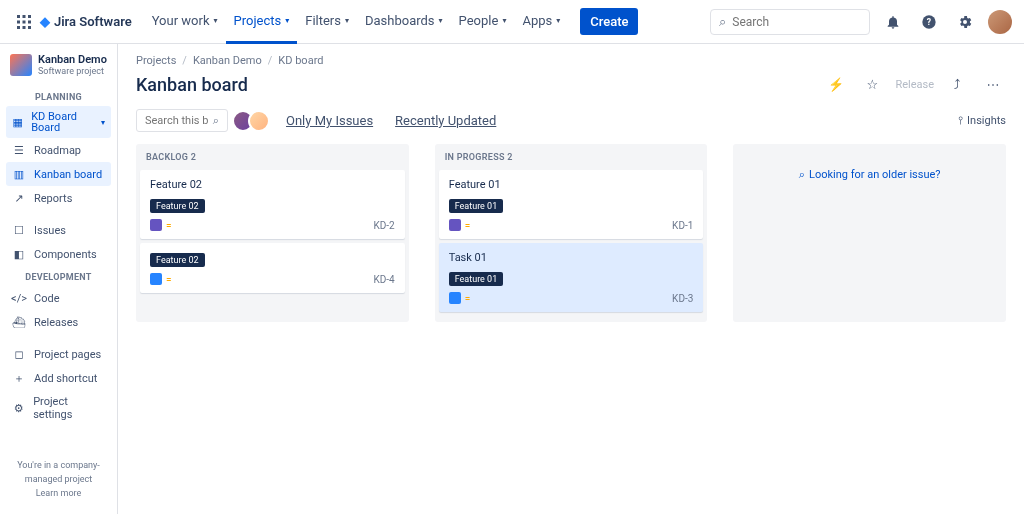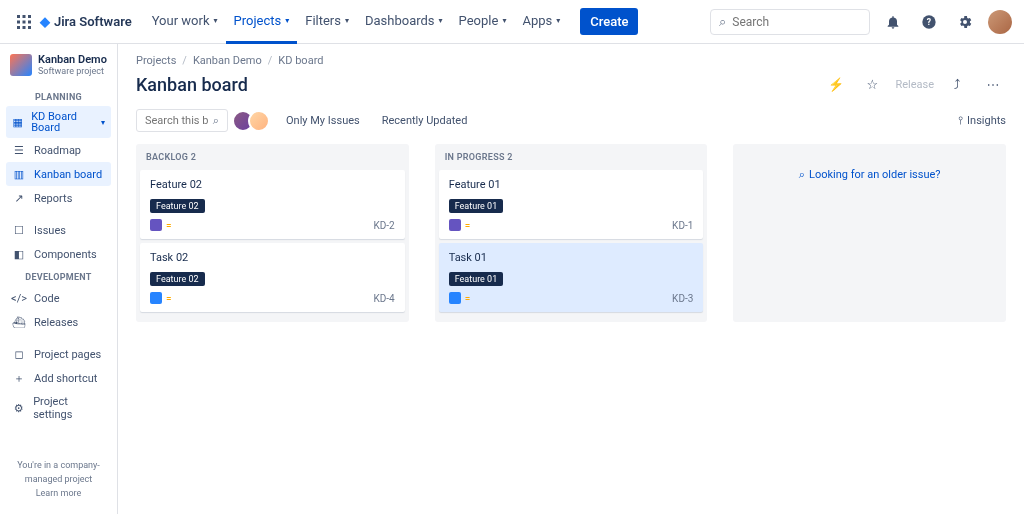--- a/index.html
+++ b/index.html
@@ -47,21 +47,21 @@
 .head-actions { display:flex; align-items:center; gap:10px; color:#42526E;}
 .head-actions .release { color:#B3BAC5; font-size:11px; }
 
 .toolbar { display:flex; align-items:center; gap:10px; margin:12px 0; }
 .board-search { display:flex; align-items:center; justify-content:space-between; border:1px solid #DFE1E6; border-radius:3px; padding:4px 8px; width:92px; }
 .board-search input { border:none; outline:none; font-size:11px; width:64px; background:transparent; }
 .avatars { display:flex; }
 .avatars .av { width:22px; height:22px; border-radius:50%; border:2px solid #fff; margin-left:-6px; cursor:pointer;}
 .av1 { background:linear-gradient(135deg,#8B5A83,#6B3FA0); }
 .av2 { background:linear-gradient(135deg,#FFD6A5,#FFB380); }
-.toolbar-opt { font-size:11px; color:#42526E; cursor:pointer; padding:4px 6px;}
+.toolbar-opt { font-size:13px; color:#42526E; cursor:pointer; padding:4px 6px;text-decoration:underline;}
 .insights { margin-left:auto; display:flex; align-items:center; gap:4px; font-size:11px; color:#42526E; cursor:pointer;}
 
 .columns { display:flex; gap:26px; }
 .col { flex:1; background:#F4F5F7; border-radius:3px; min-height:130px; padding-bottom:6px;}
 .col-head { font-size:9px; font-weight:600; color:#6B778C; padding:8px 10px; letter-spacing:.3px;}
 .card { background:#fff; margin:0 4px 4px; padding:8px 10px; border-radius:2px; box-shadow:0 1px 1px rgba(9,30,66,.13); cursor:pointer;}
 .card.sel { background:#DEEBFF; }
 .card-title { font-size:11px; color:#172B4D; margin-bottom:6px;}
 .epic { display:inline-block; background:#172B4D; color:#fff; font-size:9px; padding:2px 6px; border-radius:2px; margin-bottom:6px;}
 .card-foot { display:flex; align-items:center; justify-content:space-between; }
@@ -257,21 +257,21 @@
     <div class="columns" id="columns">
         <div class="col">
           <div class="col-head">BACKLOG 2</div>
           <div class="card"><div class="card-title">Feature 02</div><span class="epic">Feature 02</span><div class="card-foot">
               <div class="card-icons">
                 <span class="type-ic type-story"></span>
                 <span class="prio">=</span>
               </div>
               <span class="key">KD-2</span>
             </div></div>
-          <div class="card"><div class="card-title">Task 02</div><span class="epic">Feature 02</span><div class="card-foot">
+          <div class="card"><span class="epic">Feature 02</span><div class="card-foot">
               <div class="card-icons">
                 <span class="type-ic type-task"></span>
                 <span class="prio">=</span>
               </div>
               <span class="key">KD-4</span>
             </div></div>
         </div>
         <div class="col">
           <div class="col-head">IN PROGRESS 2</div>
           <div class="card"><div class="card-title">Feature 01</div><span class="epic">Feature 01</span><div class="card-foot">

